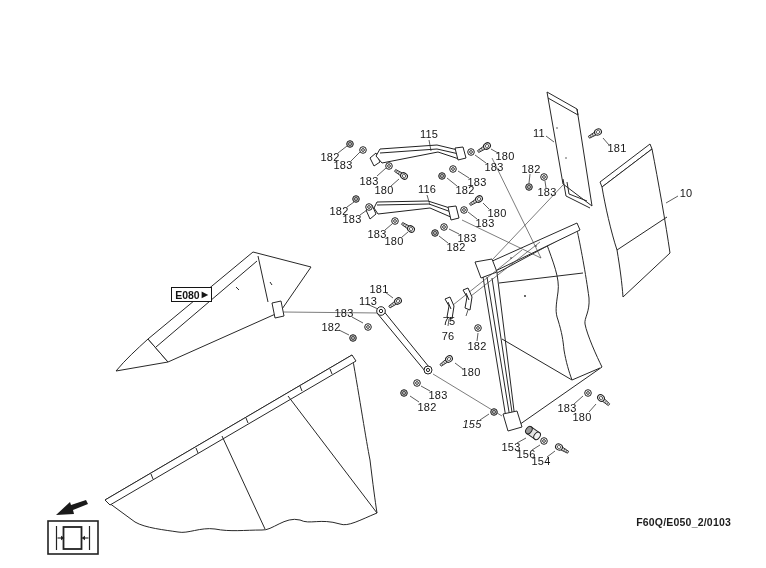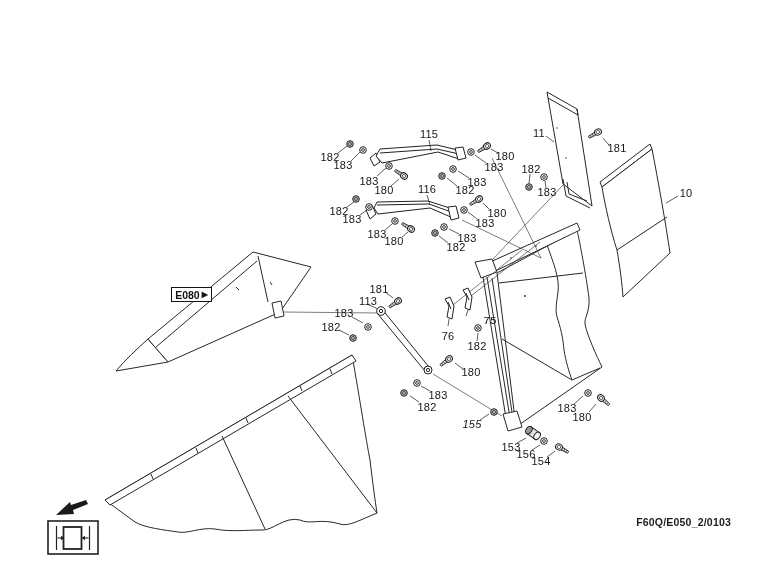--- a/index.html
+++ b/index.html
@@ -213,21 +213,21 @@
       <div class="plabel" style="left: 456px; top: 247px;">182</div>
       <div class="plabel" style="left: 539px; top: 133px;">11</div>
       <div class="plabel" style="left: 617px; top: 148px;">181</div>
       <div class="plabel" style="left: 531px; top: 169px;">182</div>
       <div class="plabel" style="left: 547px; top: 192px;">183</div>
       <div class="plabel" style="left: 686px; top: 193px;">10</div>
       <div class="plabel" style="left: 368px; top: 301px;">113</div>
       <div class="plabel" style="left: 379px; top: 289px;">181</div>
       <div class="plabel" style="left: 344px; top: 313px;">183</div>
       <div class="plabel" style="left: 331px; top: 327px;">182</div>
-      <div class="plabel" style="left: 490px; top: 321px; font-family: Liberation Mono, monospace;">75</div>
+      <div class="plabel" style="left: 449px; top: 321px;">75</div>
       <div class="plabel" style="left: 448px; top: 336px;">76</div>
       <div class="plabel" style="left: 477px; top: 346px;">182</div>
       <div class="plabel" style="left: 471px; top: 372px;">180</div>
       <div class="plabel" style="left: 438px; top: 395px;">183</div>
       <div class="plabel" style="left: 427px; top: 407px;">182</div>
       <div class="plabel" style="left: 472px; top: 424px; font-style: italic;">155</div>
       <div class="plabel" style="left: 511px; top: 447px;">153</div>
       <div class="plabel" style="left: 526px; top: 454px;">156</div>
       <div class="plabel" style="left: 541px; top: 461px;">154</div>
       <div class="plabel" style="left: 567px; top: 408px;">183</div>

